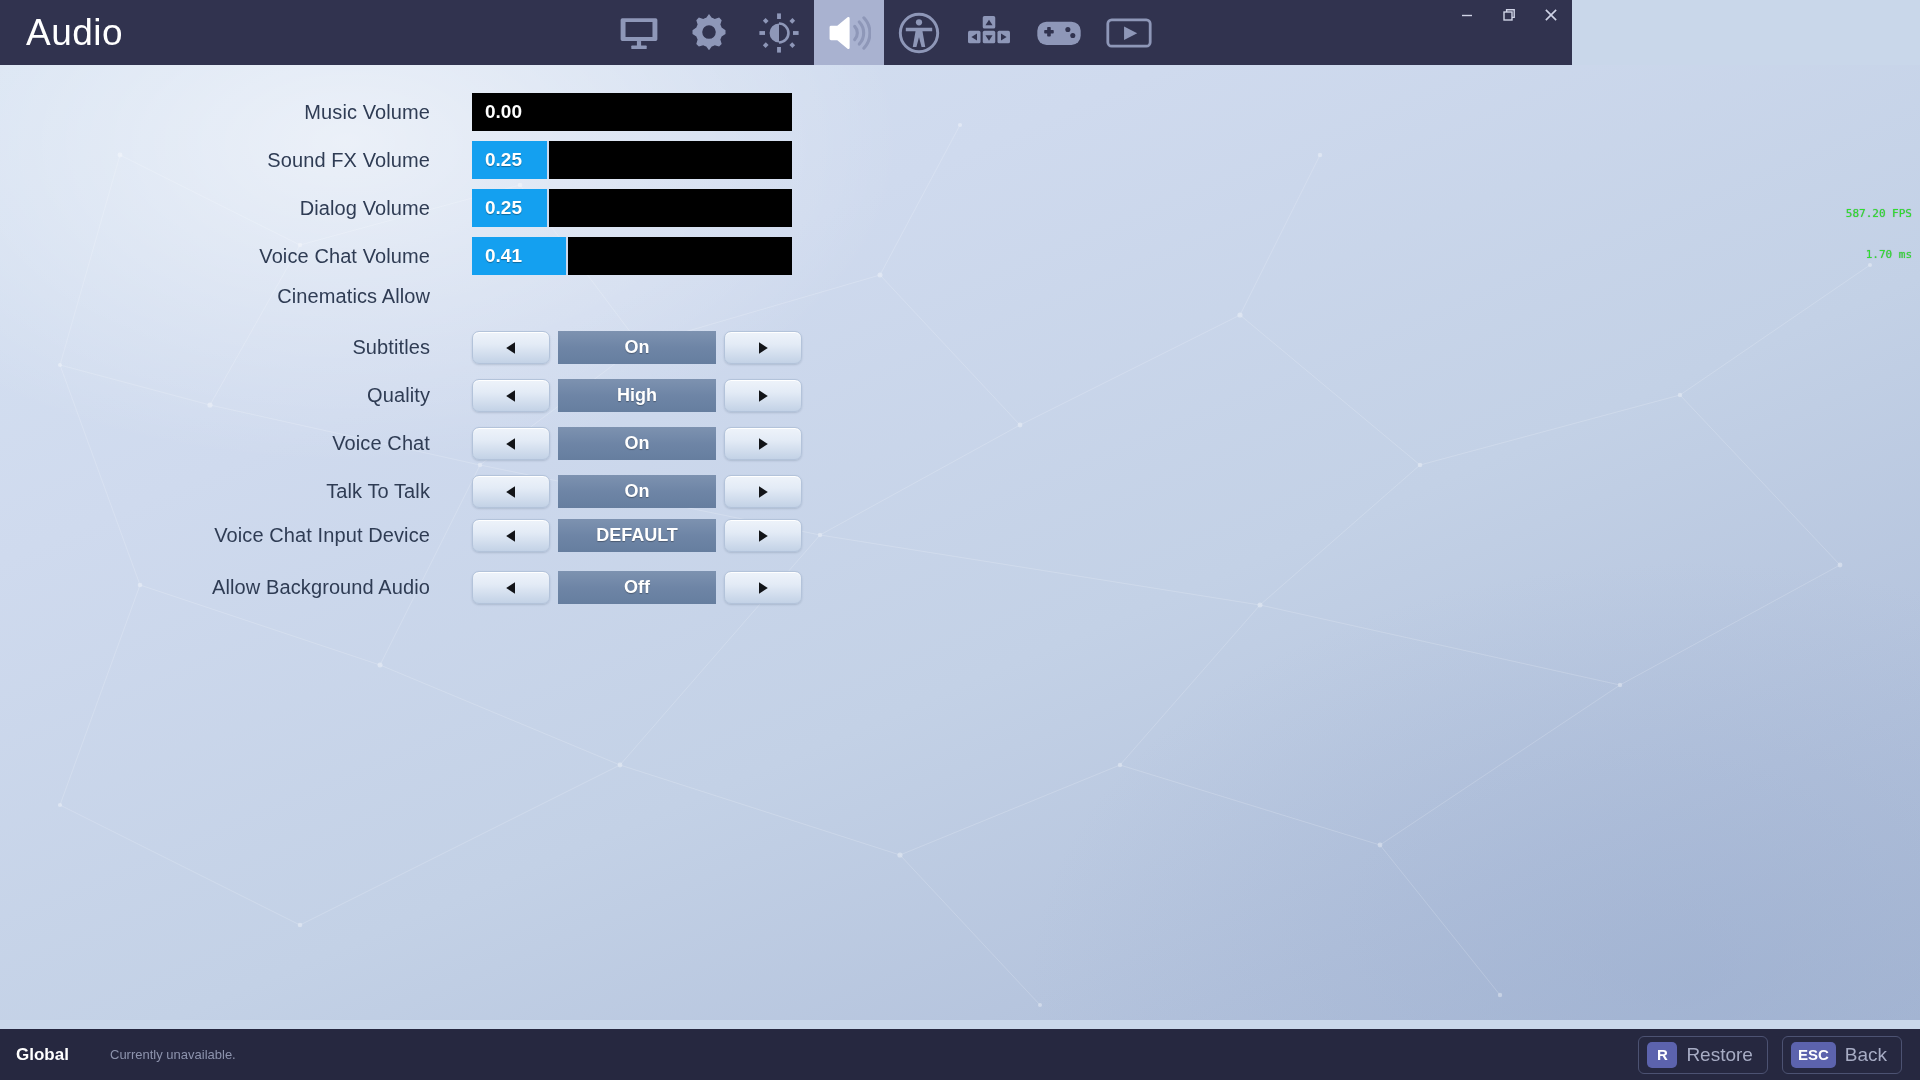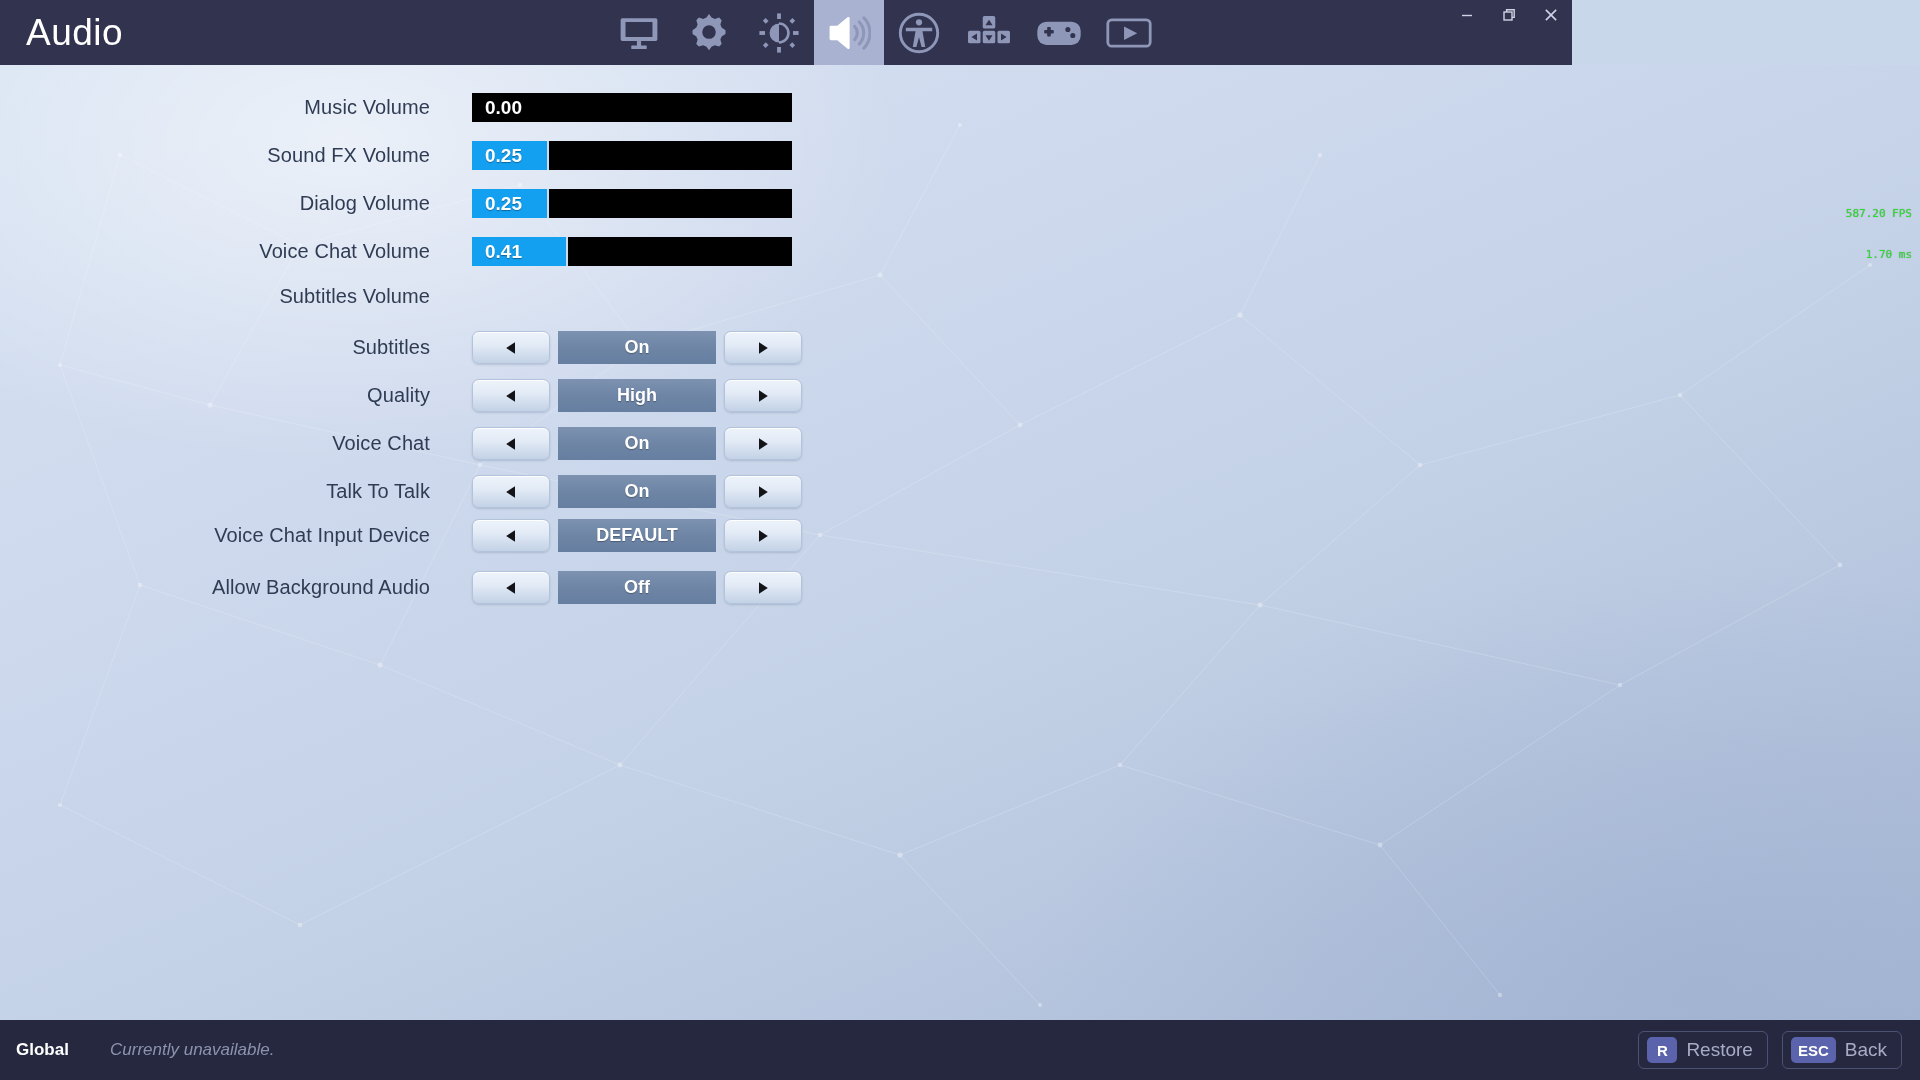--- a/index.html
+++ b/index.html
@@ -82,21 +82,21 @@
     width: 300px; text-align: right;
     padding-right: 0px;
     font-size: 20px; color: #2f3c54;
     font-weight: 400; white-space: nowrap;
     letter-spacing: 0.1px;
   }
 
   
   .slider {
     position: relative;
-    width: 320px; height: 29px;
+    width: 320px; height: 38px;
     margin-left: 42px;
     background: #000000;
     overflow: hidden;
     cursor: pointer;
   }
   .slider-fill {
     position: absolute; left: 0; top: 0; bottom: 0;
     background: #14a0f0;
     border-right: 2px solid #cdd9ec;
   }
@@ -144,32 +144,32 @@
     font-size: 11px;
     color: #2ee02e;
     line-height: 1.25;
     text-shadow: 0 0 1px rgba(0,0,0,0.4);
     white-space: pre;
   }
 
   
   .bottombar {
     position: absolute; bottom: 0; left: 0;
-    width: 1920px; height: 60px;
+    width: 1920px; height: 51px;
     background: #262840;
     display: flex; align-items: center;
     z-index: 20;
   }
   .bb-global {
     position: absolute; left: 16px;
     font-size: 17px; font-weight: bold; color: #ffffff;
   }
   .bb-note {
     position: absolute; left: 110px;
-    font-size: 17px; color: #8d93ad; font-style: italic;
+    font-size: 13px; color: #8d93ad;
   }
   .bb-right {
     position: absolute; right: 18px;
     display: flex; align-items: center; gap: 14px;
   }
   .bb-btn {
     display: flex; align-items: center; gap: 9px;
     height: 38px; padding: 0 14px 0 8px;
     border: 1px solid #4c5272;
     border-radius: 6px;
@@ -408,21 +408,21 @@
 
     <div class="row" style="top:172px;left:130px;">
       <div class="row-label">Voice Chat Volume</div>
       <div class="slider">
         <div class="slider-fill" style="width: 30%;"></div>
         <div class="slider-val">0.41</div>
       </div>
     </div>
 
     <div class="row" style="top:220px;left:130px;">
-      <div class="row-label">Subtitles Volume</div>
+      <div class="row-label">Cinematics Allow</div>
     </div>
 
     <div class="row" style="top:266px;left:130px;">
       <div class="row-label">Subtitles</div>
       <div class="stepper">
         <div class="step-btn">
           <svg class="tri" width="18" height="16" viewBox="0 0 18 16">
               <path d="M13 2.2v11.6L4.2 8z"></path>
             </svg>
         </div>

